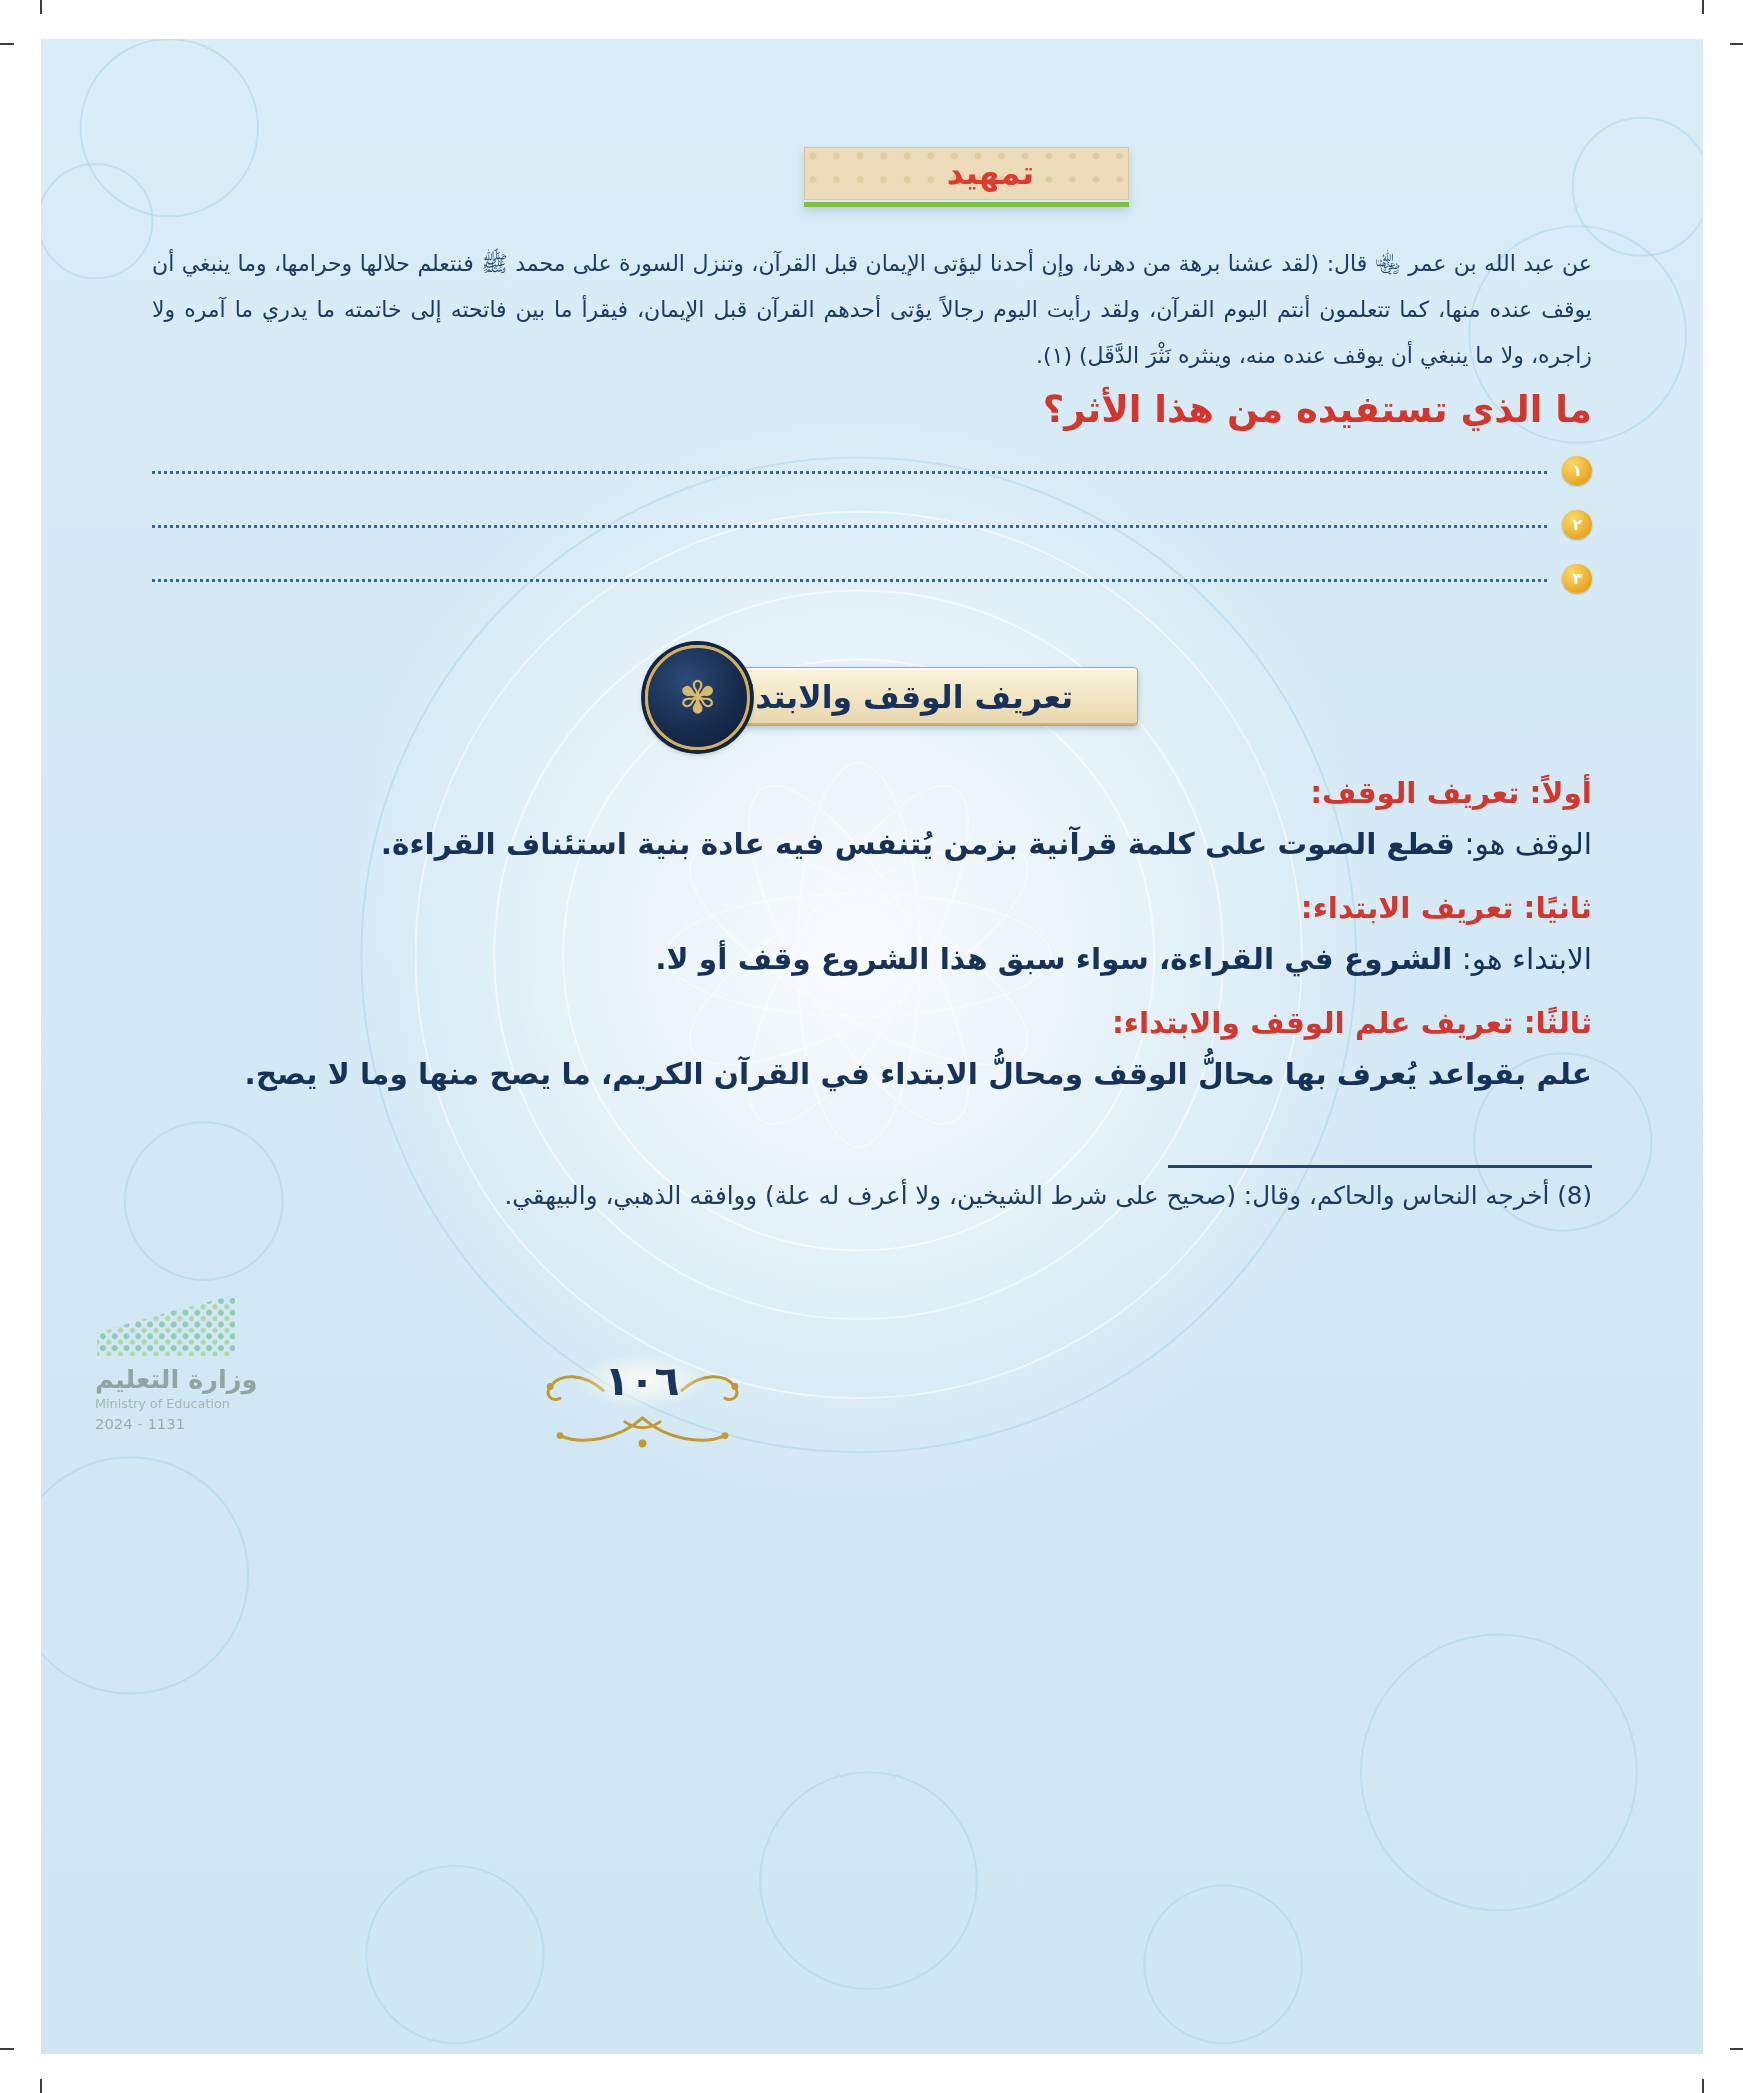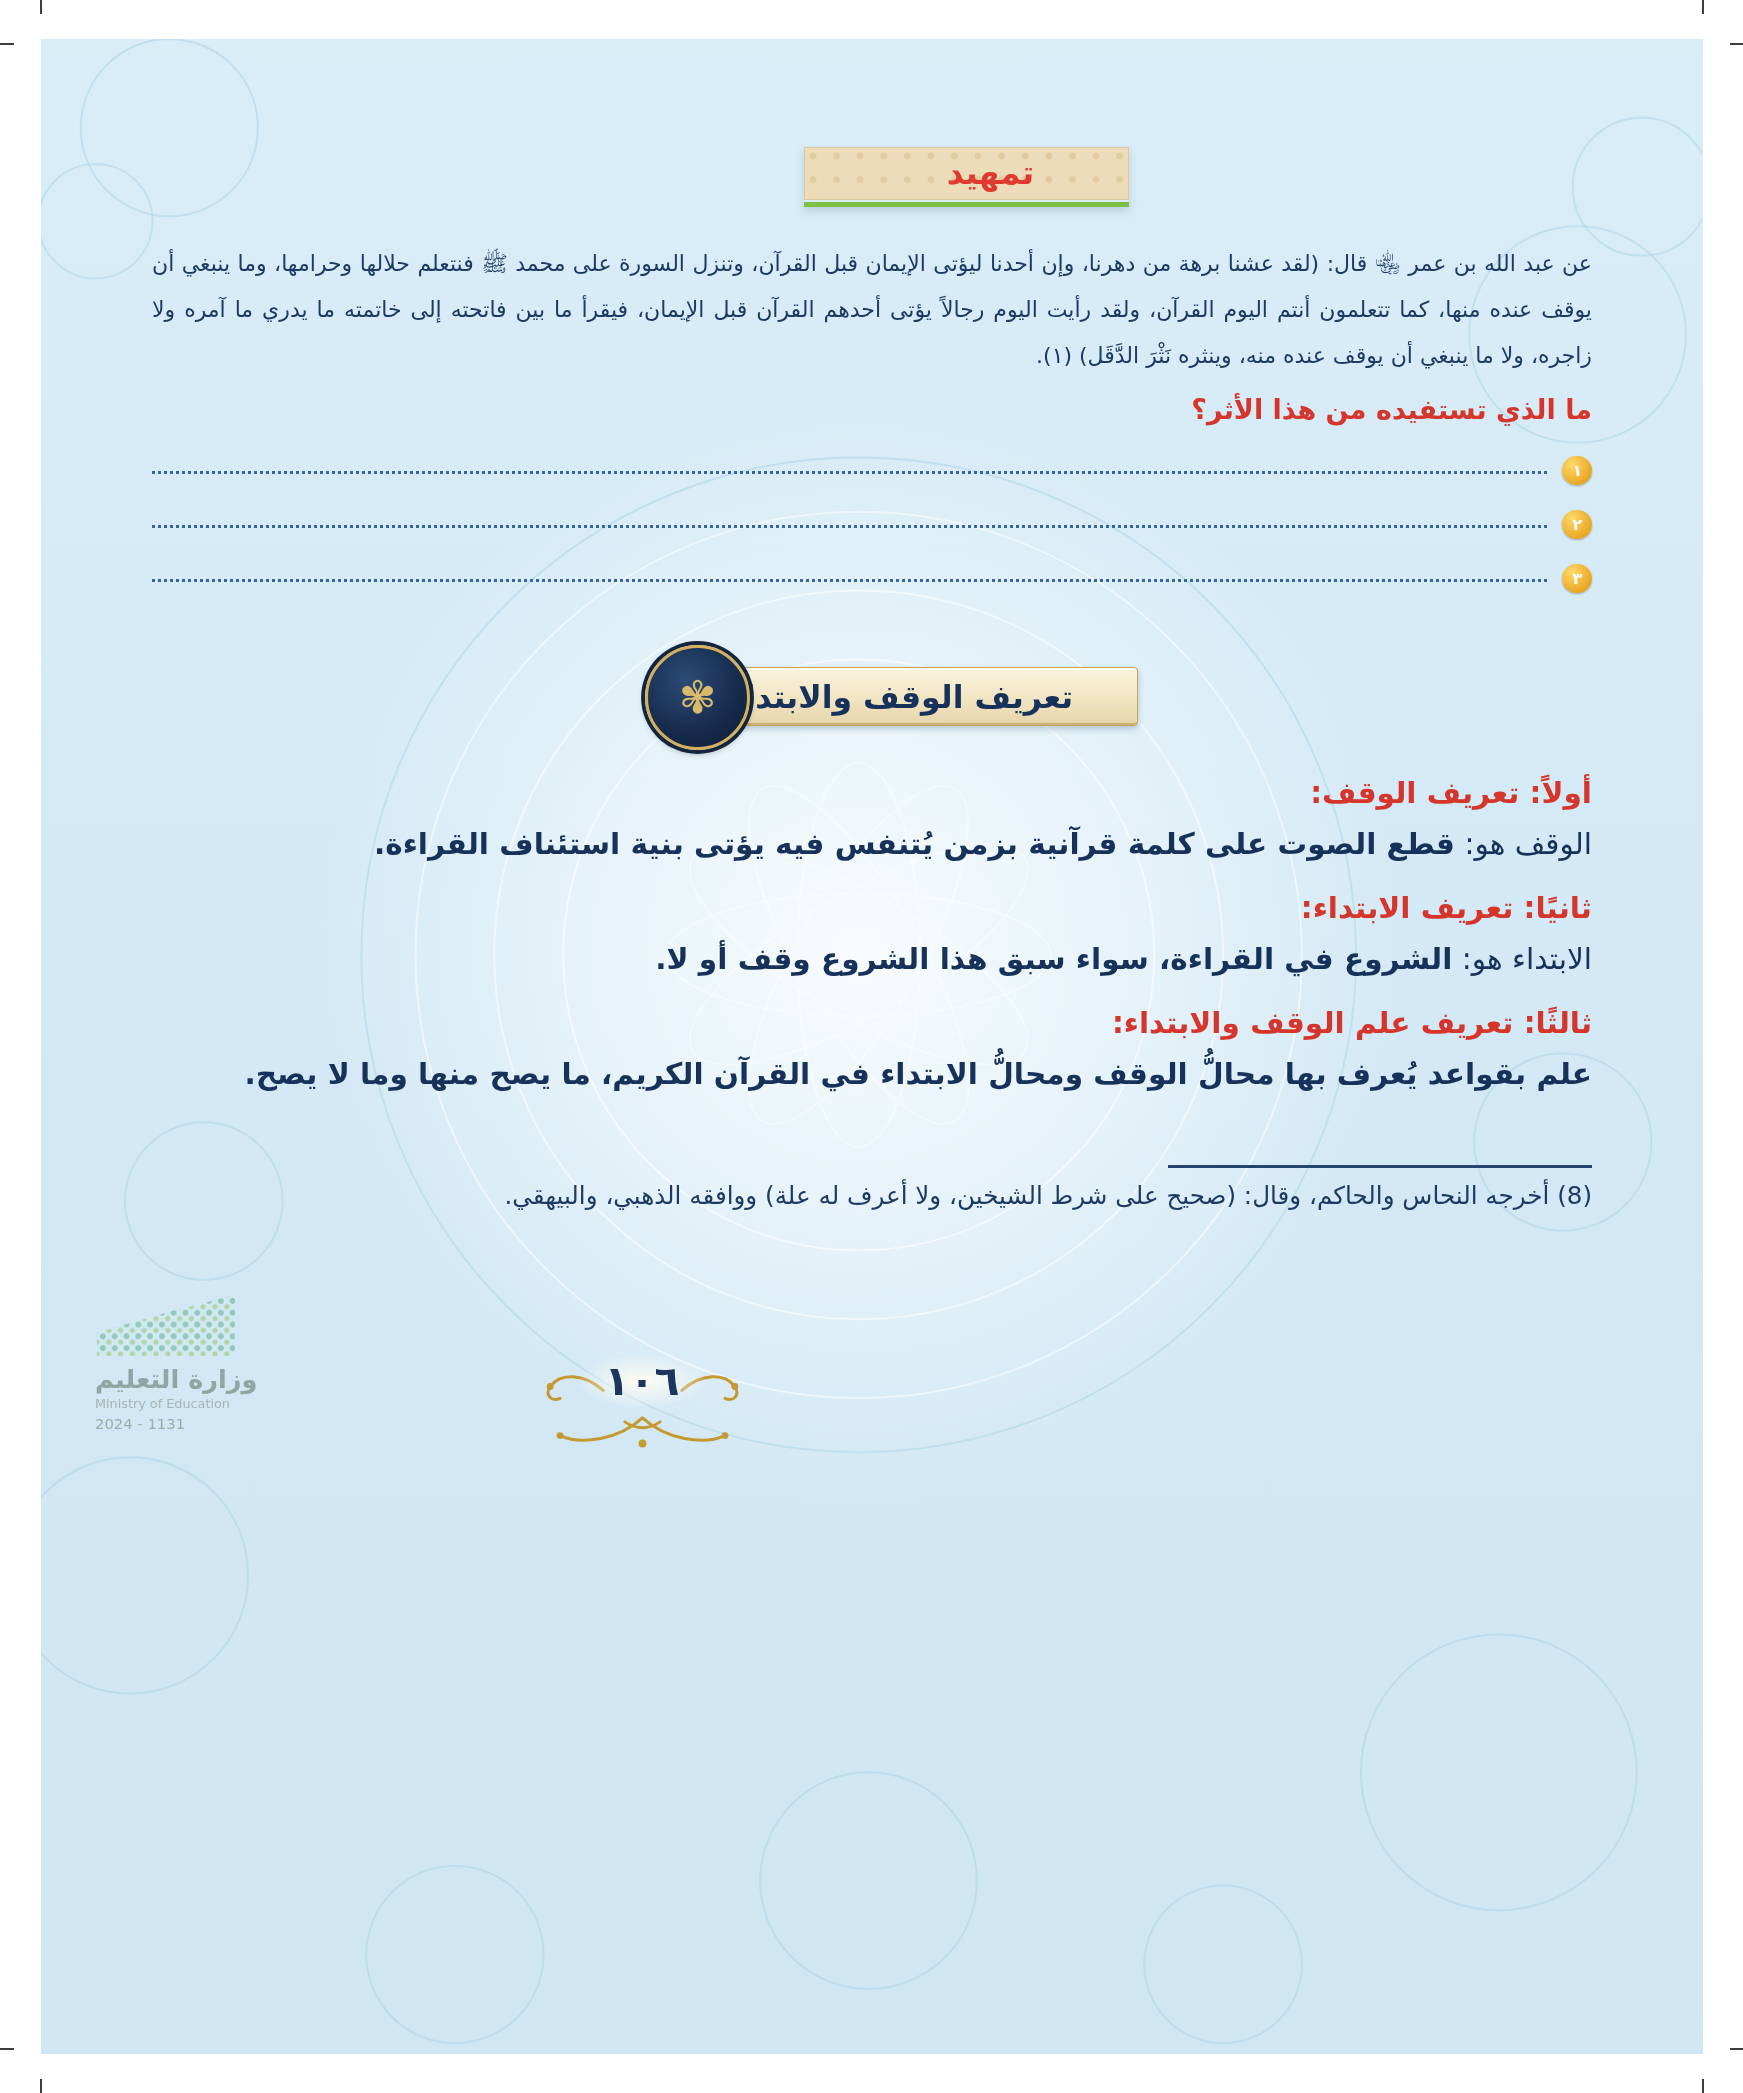--- a/index.html
+++ b/index.html
@@ -47,21 +47,21 @@
 
   
   .content{
     position:absolute;left:111px;right:111px;top:202px;
     direction:rtl;text-align:right;color:#1c3a63;
   }
   .hadith{
     margin:0;font-size:22px;line-height:46px;text-align:justify;color:#1c3a63;
   }
   .question{
-    margin:9.9px 0 0;font-size:27px;line-height:41px;color:#d5352b;font-weight:700;
+    margin:9.9px 0 0;font-size:37px;line-height:41px;color:#d5352b;font-weight:700;
   }
   .answers{margin-top:13.8px;}
   .answer-row{display:flex;align-items:center;height:54px;gap:15.8px;}
   .num-badge{
     flex:0 0 auto;width:29.6px;height:29.6px;border-radius:50%;
     background:radial-gradient(circle at 35% 30%, #ffd96a, #e8a622 72%);
     color:#ffffff;font-size:15.8px;font-weight:700;
     display:flex;align-items:center;justify-content:center;
     box-shadow:0 1px 2px rgba(0,0,0,.3);
   }
@@ -211,21 +211,21 @@
         <div class="ribbon">
           <span>تعريف الوقف والابتداء</span>
         </div>
         <div class="medallion">
           <span class="floral">✾</span>
         </div>
       </div>
 
       <section class="def-section first">
         <h3 class="sec-head">أولاً: تعريف الوقف:</h3>
-        <p class="sec-body"><span class="lead">الوقف هو: </span><span class="strong">قطع الصوت على كلمة قرآنية بزمن يُتنفس فيه يؤتى بنية استئناف القراءة.</span></p>
+        <p class="sec-body"><span class="lead">الوقف هو: </span><span class="strong">قطع الصوت على كلمة قرآنية بزمن يُتنفس فيه عادة بنية استئناف القراءة.</span></p>
       </section>
 
       <section class="def-section">
         <h3 class="sec-head">ثانيًا: تعريف الابتداء:</h3>
         <p class="sec-body"><span class="lead">الابتداء هو: </span><span class="strong">الشروع في القراءة، سواء سبق هذا الشروع وقف أو لا.</span></p>
       </section>
 
       <section class="def-section">
         <h3 class="sec-head">ثالثًا: تعريف علم الوقف والابتداء:</h3>
         <p class="sec-body"><span class="lead"></span><span class="strong">علم بقواعد يُعرف بها محالُّ الوقف ومحالُّ الابتداء في القرآن الكريم، ما يصح منها وما لا يصح.</span></p>

